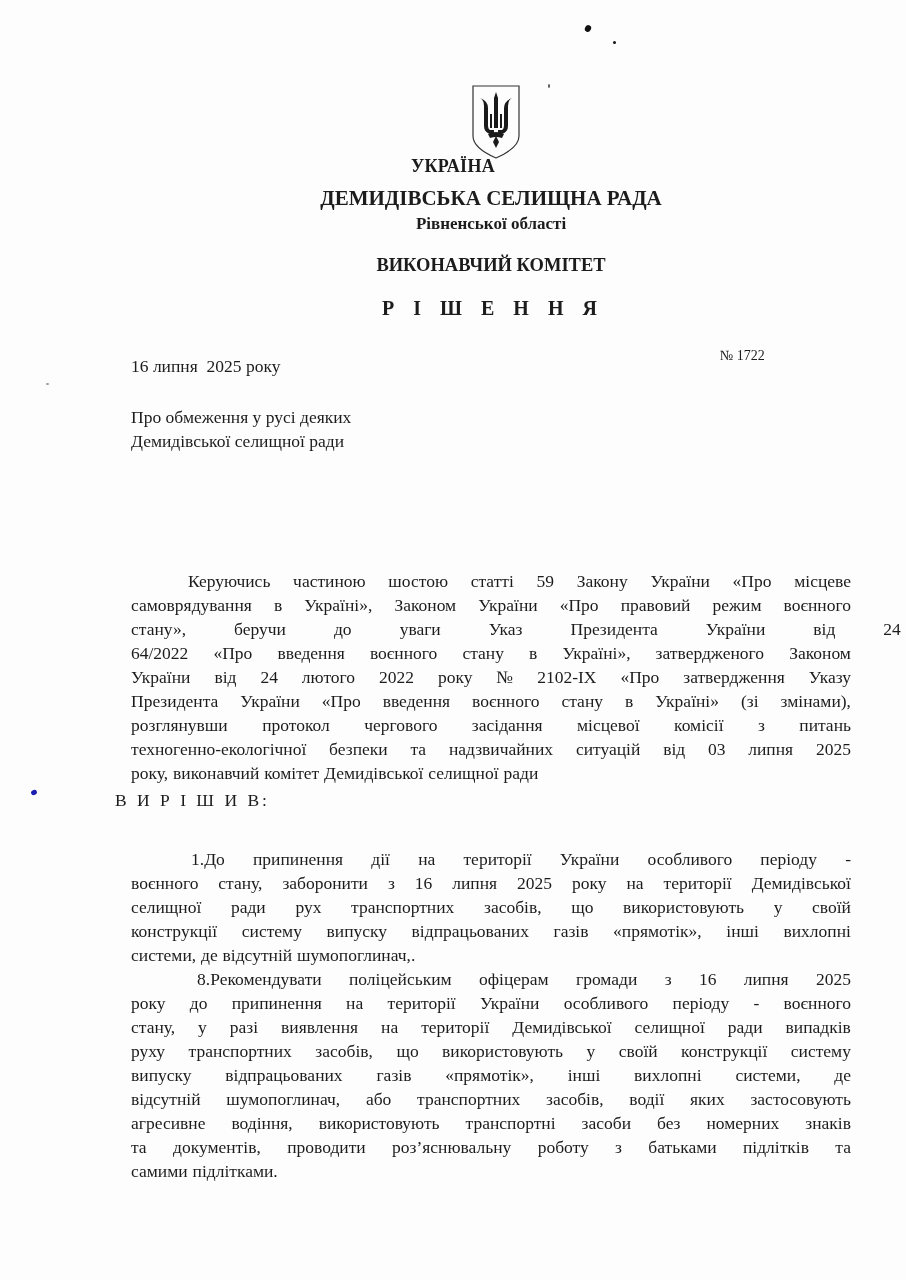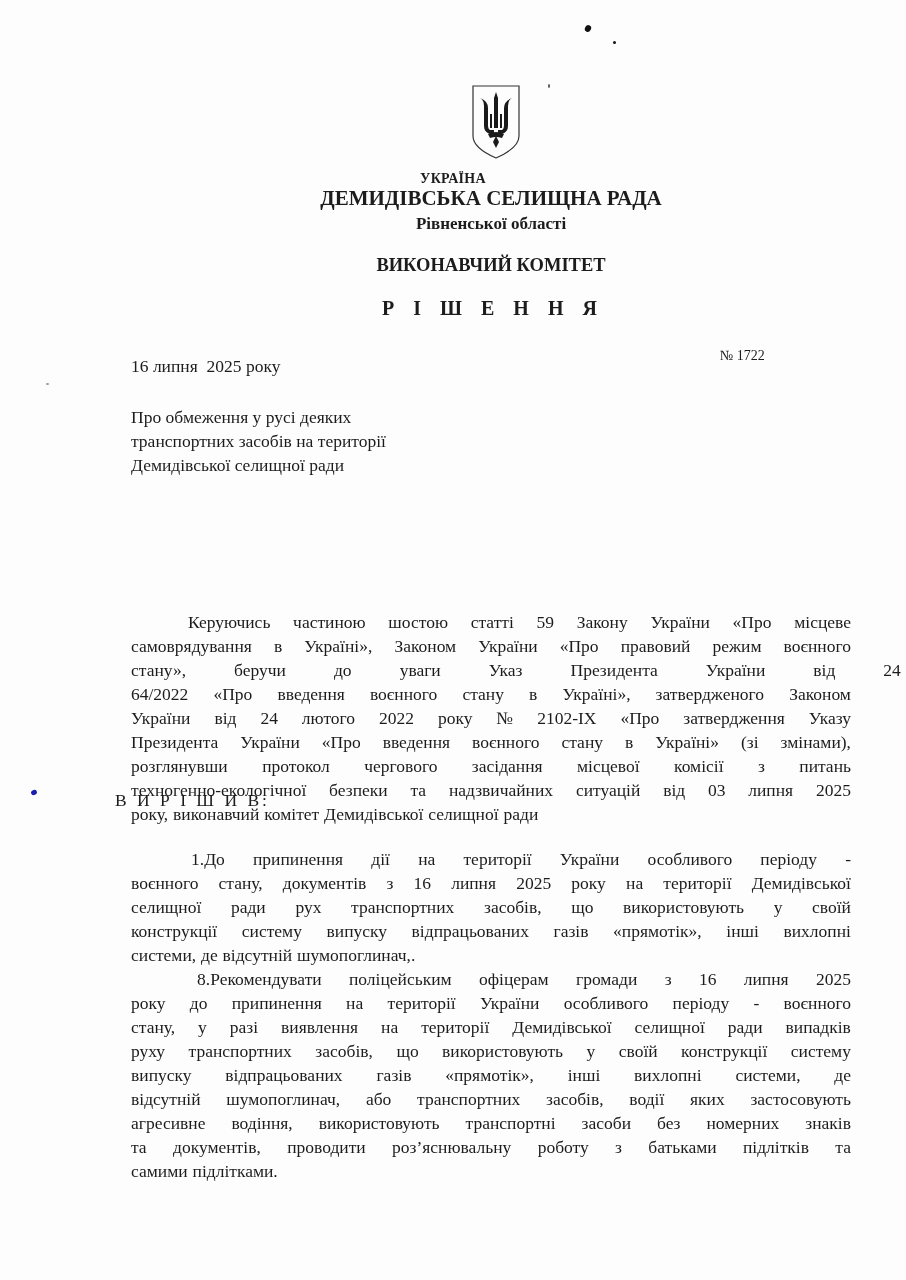--- a/index.html
+++ b/index.html
@@ -8,21 +8,21 @@
       background: #fdfdfd;
       position: relative;
       overflow: hidden;
       font-family: "Liberation Serif", "DejaVu Serif", serif;
       color: #1c1c1c;
     }
     .abs { position: absolute; }
     .speck { position: absolute; background: #111; border-radius: 50%; }
     .coat { position: absolute; left: 470px; top: 84px; width: 52px; height: 76px; }
     .center { position: absolute; left: 0; width: 906px; text-align: center; }
-    .hdr-country { top: 171px; font-size: 14px; font-weight: bold; letter-spacing: 0.3px; }
+    .hdr-country { top: 156px; font-size: 18px; font-weight: bold; letter-spacing: 0.3px; }
     .hdr-council { top: 186px; font-size: 21px; font-weight: bold; left: 38px; }
     .hdr-region { top: 214px; font-size: 17px; font-weight: bold; left: 38px; }
     .hdr-committee { top: 255px; font-size: 18.5px; font-weight: bold; left: 38px; }
     .hdr-decision { top: 297px; font-size: 20px; font-weight: bold; letter-spacing: 7px; left: 40px; }
     .date { left: 131px; top: 356px; font-size: 17.5px; }
     .number { left: 720px; top: 348px; font-size: 14px; }
     .subject { left: 131px; top: 405px; font-size: 17.5px; line-height: 24px; }
     .subject div { white-space: nowrap; }
     .body-block {
       position: absolute; left: 131px; width: 720px;
@@ -59,41 +59,40 @@
 <div class="center hdr-council">ДЕМИДІВСЬКА СЕЛИЩНА РАДА</div>
 <div class="center hdr-region">Рівненської області</div>
 <div class="center hdr-committee">ВИКОНАВЧИЙ КОМІТЕТ</div>
 <div class="center hdr-decision">Р І Ш Е Н Н Я</div>
 
 <div class="abs date" style="white-space:pre;">16 липня  2025 року</div>
 <div class="abs number">№ 1722</div>
 
 <div class="abs subject">
   <div>Про обмеження у русі деяких</div>
-  <div>транспортних засобів на території</div>
   <div>Демидівської селищної ради</div>
 </div>
 
 <div class="body-block" id="preamble" style="top:569px;">
-    <div class="j" style="height: 24px; padding-left: 57px; margin-top: 41px;"><span>Керуючись</span><span>частиною</span><span>шостою</span><span>статті</span><span>59</span><span>Закону</span><span>України</span><span>«Про</span><span>місцеве</span></div>
+    <div class="j" style="height: 24px; padding-left: 57px;"><span>Керуючись</span><span>частиною</span><span>шостою</span><span>статті</span><span>59</span><span>Закону</span><span>України</span><span>«Про</span><span>місцеве</span></div>
     <div class="j" style="height: 24px;"><span>самоврядування</span><span>в</span><span>Україні»,</span><span>Законом</span><span>України</span><span>«Про</span><span>правовий</span><span>режим</span><span>воєнного</span></div>
     <div class="j" style="height: 24px; gap: 48px;"><span>стану»,</span><span>беручи</span><span>до</span><span>уваги</span><span>Указ</span><span>Президента</span><span>України</span><span>від</span><span>24</span><span>лютого</span><span>2022</span><span>року</span><span>№</span></div>
     <div class="j" style="height: 24px;"><span>64/2022</span><span>«Про</span><span>введення</span><span>воєнного</span><span>стану</span><span>в</span><span>Україні»,</span><span>затвердженого</span><span>Законом</span></div>
     <div class="j" style="height: 24px;"><span>України</span><span>від</span><span>24</span><span>лютого</span><span>2022</span><span>року</span><span>№</span><span>2102-ІХ</span><span>«Про</span><span>затвердження</span><span>Указу</span></div>
     <div class="j" style="height: 24px;"><span>Президента</span><span>України</span><span>«Про</span><span>введення</span><span>воєнного</span><span>стану</span><span>в</span><span>Україні»</span><span>(зі</span><span>змінами),</span></div>
     <div class="j" style="height: 24px; text-align: center;"><span>розглянувши</span><span>протокол</span><span>чергового</span><span>засідання</span><span>місцевої</span><span>комісії</span><span>з</span><span>питань</span></div>
     <div class="j" style="height: 24px;"><span>техногенно-екологічної</span><span>безпеки</span><span>та</span><span>надзвичайних</span><span>ситуацій</span><span>від</span><span>03</span><span>липня</span><span>2025</span></div>
     <div class="j last" style="height: 24px;"><span>року,</span><span>виконавчий</span><span>комітет</span><span>Демидівської</span><span>селищної</span><span>ради</span></div>
   </div>
 
 <div class="abs resolved" style="white-space:pre;">В И Р І Ш И В:</div>
 
 <div class="body-block" id="item0" style="top:847px;">
     <div class="j" style="height: 24px; padding-left: 60px;"><span>1.До</span><span>припинення</span><span>дії</span><span>на</span><span>території</span><span>України</span><span>особливого</span><span>періоду</span><span>-</span></div>
-    <div class="j" style="height: 24px;"><span>воєнного</span><span>стану,</span><span>документів</span><span>з</span><span>16</span><span>липня</span><span>2025</span><span>року</span><span>на</span><span>території</span><span>Демидівської</span></div>
+    <div class="j" style="height: 24px;"><span>воєнного</span><span>стану,</span><span>заборонити</span><span>з</span><span>16</span><span>липня</span><span>2025</span><span>року</span><span>на</span><span>території</span><span>Демидівської</span></div>
     <div class="j" style="height: 24px;"><span>селищної</span><span>ради</span><span>рух</span><span>транспортних</span><span>засобів,</span><span>що</span><span>використовують</span><span>у</span><span>своїй</span></div>
     <div class="j" style="height: 24px;"><span>конструкції</span><span>систему</span><span>випуску</span><span>відпрацьованих</span><span>газів</span><span>«прямотік»,</span><span>інші</span><span>вихлопні</span></div>
     <div class="j last" style="height: 24px;"><span>системи,</span><span>де</span><span>відсутній</span><span>шумопоглинач,.</span></div>
   </div>
 <div class="body-block" id="item1" style="top:967px;">
     <div class="j" style="height: 24px; padding-left: 66px;"><span>8.Рекомендувати</span><span>поліцейським</span><span>офіцерам</span><span>громади</span><span>з</span><span>16</span><span>липня</span><span>2025</span></div>
     <div class="j" style="height: 24px;"><span>року</span><span>до</span><span>припинення</span><span>на</span><span>території</span><span>України</span><span>особливого</span><span>періоду</span><span>-</span><span>воєнного</span></div>
     <div class="j" style="height: 24px;"><span>стану,</span><span>у</span><span>разі</span><span>виявлення</span><span>на</span><span>території</span><span>Демидівської</span><span>селищної</span><span>ради</span><span>випадків</span></div>
     <div class="j" style="height: 24px;"><span>руху</span><span>транспортних</span><span>засобів,</span><span>що</span><span>використовують</span><span>у</span><span>своїй</span><span>конструкції</span><span>систему</span></div>
     <div class="j" style="height: 24px;"><span>випуску</span><span>відпрацьованих</span><span>газів</span><span>«прямотік»,</span><span>інші</span><span>вихлопні</span><span>системи,</span><span>де</span></div>

